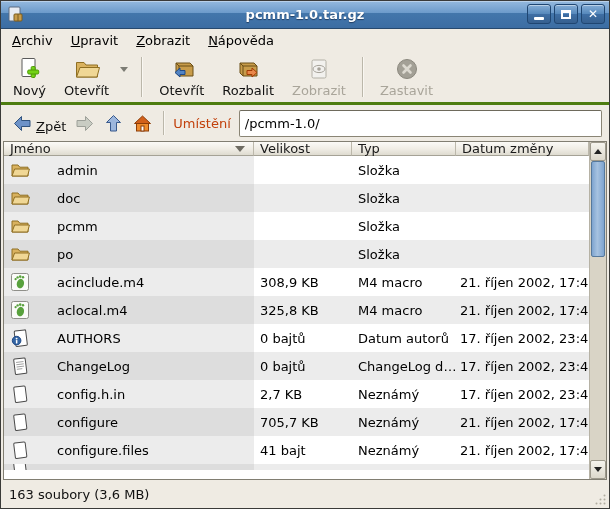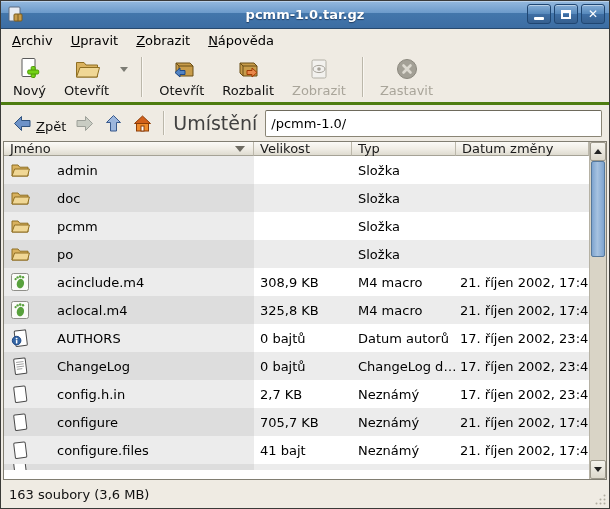--- a/index.html
+++ b/index.html
@@ -45,21 +45,21 @@
   .tb-drop { display:flex; align-items:flex-end; padding:0 6px 14px 2px; }
   .tri-down { width:0; height:0; border-left:4px solid transparent; border-right:4px solid transparent; border-top:5px solid #7c7c74; }
   .tb-sep { width:2px; height:40px; margin:0 7px; border-left:1px solid #bbb7aa; border-right:1px solid #f9f7f2; }
   
   .locbar { position:absolute; top:104px; left:0; right:0; height:36px; display:flex; align-items:center; padding:0 7px; }
   .nav-btn { display:flex; align-items:flex-end; padding:3px 4px; border-radius:3px; }
   .nav-btn .nav-label { font-size:13px; margin-left:3px; color:#111; }
   .nav-btn .nav-label u { text-decoration:underline; }
   .nav-icon { width:21px; height:21px; }
   .loc-sep { width:2px; height:24px; margin:0 6px; border-left:1px solid #bbb7aa; border-right:1px solid #f9f7f2; }
-  .loc-label { font-size:19px; color:#404040; margin:0 8px 0 2px; }
+  .loc-label { font-size:13px; color:#c2410c; margin:0 8px 0 2px; }
   .loc-input {
     flex:1; height:27px; border:1px solid #8a8575; border-top-color:#6e6a5c; border-radius:2px;
     background:#fff; font-family:"DejaVu Sans","Liberation Sans",sans-serif;
     font-size:13px; padding:0 5px; color:#000;
   }
   
   .list-frame {
     position:absolute; top:140px; left:2px; right:2px; bottom:28px;
     border:1px solid #817e72; background:#fff; overflow:hidden;
   }

